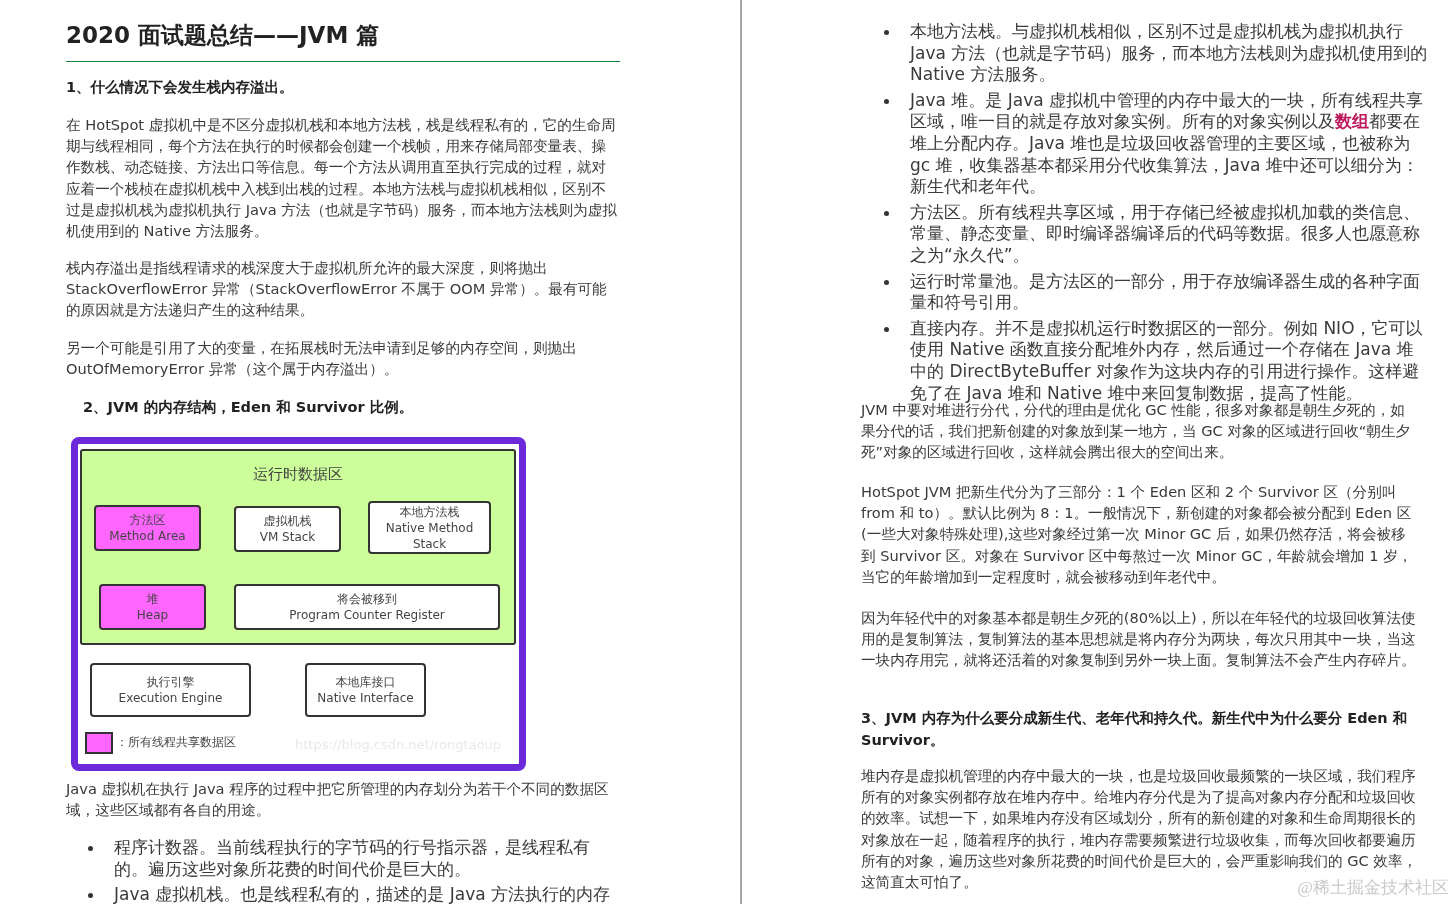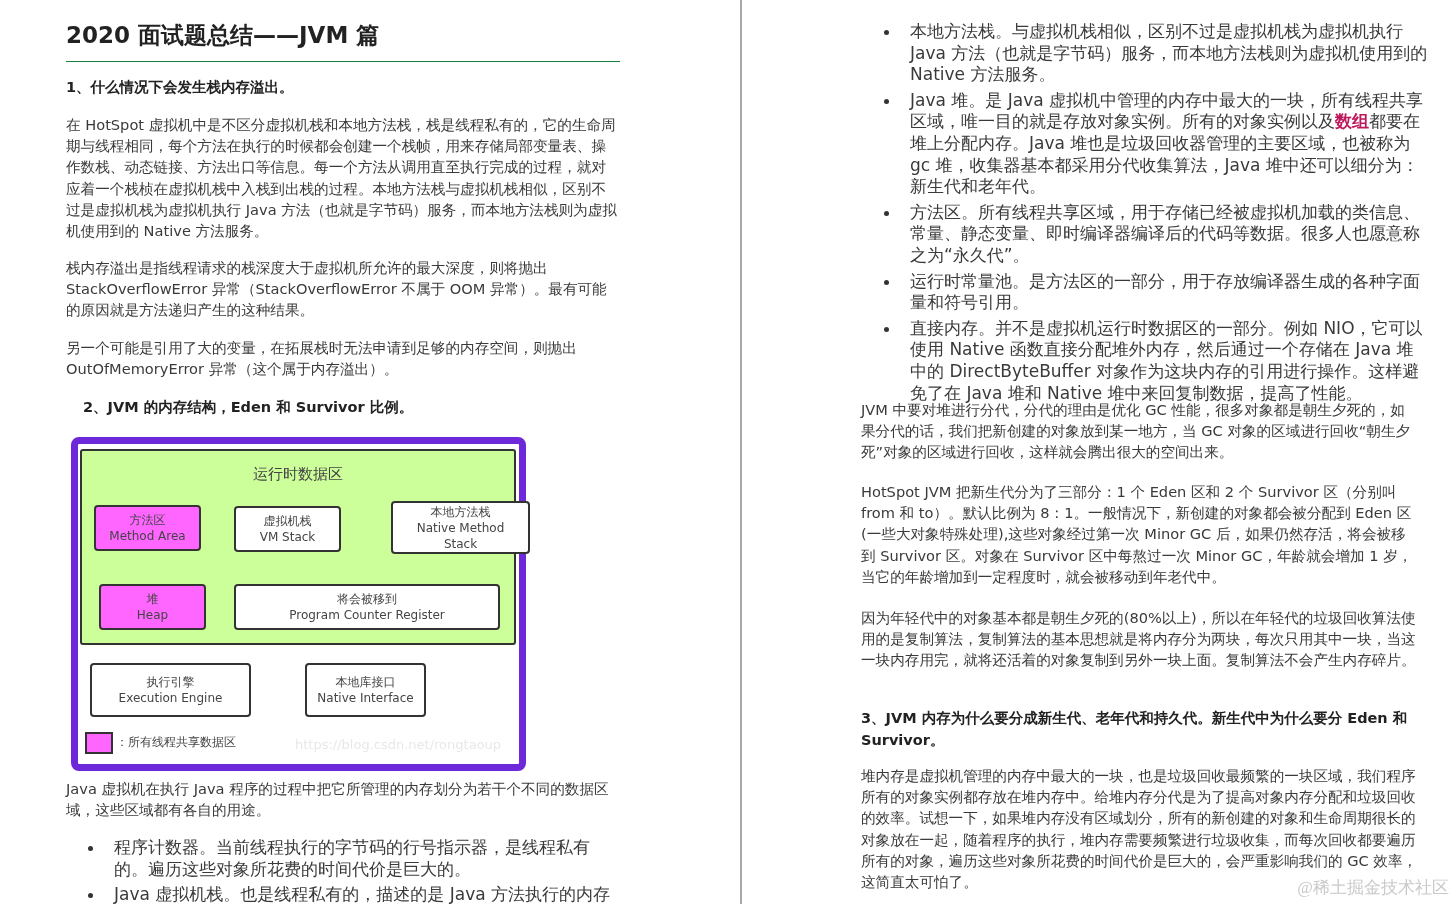--- a/index.html
+++ b/index.html
@@ -74,21 +74,21 @@
       <div class="green-title">运行时数据区</div>
 
       <div class="box shared" style="left:12px; top:54px; width:103px; height:42px;justify-content:center;">
         <span>方法区</span>
         <span>Method Area</span>
       </div>
       <div class="box" style="left:152px; top:55px; width:103px; height:42px;">
         <span>虚拟机栈</span>
         <span>VM Stack</span>
       </div>
-      <div class="box" style="left:309px; top:50px; width:139px; height:53px; padding:0 19px; box-sizing:border-box;">
+      <div class="box" style="left:286px; top:50px; width:123px; height:53px; padding:0 19px; box-sizing:border-box;">
         <span>本地方法栈</span>
         <span style="width:100px;">Native Method Stack</span>
       </div>
       <div class="box shared" style="left:17px; top:133px; width:103px; height:42px;">
         <span>堆</span>
         <span>Heap</span>
       </div>
       <div class="box" style="left:152px; top:133px; width:262px; height:42px;">
         <span>将会被移到</span>
         <span>Program Counter Register</span>

